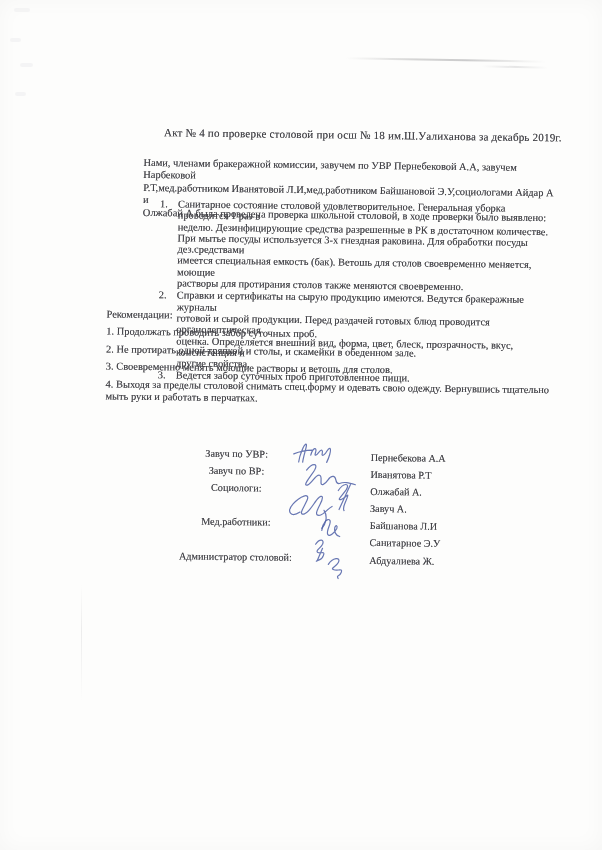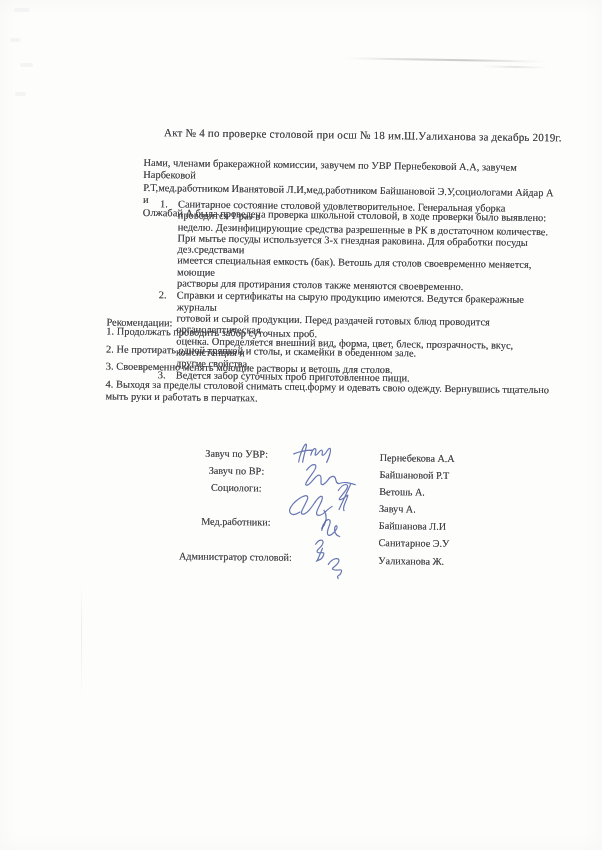--- a/index.html
+++ b/index.html
@@ -45,41 +45,40 @@
   .ftext {
     width: 374px;
     font-size: 10.4px;
     line-height: 11.3px;
     white-space: pre-line;
   }
   .rec-head {
     position: absolute;
     top: 311px; left: 106px;
     font-size: 10.4px;
-    margin-top: 8px;
   }
   .recs {
     position: absolute;
     top: 328px; left: 106px; width: 454px;
   }
   .rec {
     font-size: 10.4px;
     line-height: 12px;
     margin-bottom: 5.5px;
     white-space: pre-line;
   }
   .sigs { position: absolute; top: 449px; left: 0; width: 602px; }
   .sig-row { position: relative; height: 17.1px; }
   .sig-label {
     position: absolute; left: 98px; top: 0; width: 280px;
     text-align: center;
     font-size: 10.2px;
   }
   .sig-name {
-    position: absolute; left: 381px; top: 2px;
+    position: absolute; left: 372px; top: 2px;
     font-size: 10.2px;
   }
   .ink {
     position: absolute; left: 278px; top: 436px;
     width: 104px; height: 144px;
     overflow: visible;
   }
   .ink path {
     fill: none;
     stroke: #4d5fa6;
@@ -158,41 +157,41 @@
 мыть руки и работать в перчатках.</div>
     </div>
 
     <div class="sigs">
       <div class="sig-row">
         <span class="sig-label">Завуч по УВР:</span>
         <span class="sig-name">Пернебекова А.А</span>
       </div>
       <div class="sig-row">
         <span class="sig-label">Завуч по ВР:</span>
-        <span class="sig-name">Байшановой Р.Т</span>
+        <span class="sig-name">Иванятова Р.Т</span>
       </div>
       <div class="sig-row">
         <span class="sig-label">Социологи:</span>
-        <span class="sig-name">Ветошь А.</span>
+        <span class="sig-name">Олжабай А.</span>
       </div>
       <div class="sig-row">
         <span class="sig-label"></span>
         <span class="sig-name">Завуч А.</span>
       </div>
       <div class="sig-row">
         <span class="sig-label">Мед.работники:</span>
         <span class="sig-name">Байшанова Л.И</span>
       </div>
       <div class="sig-row">
         <span class="sig-label"></span>
         <span class="sig-name">Санитарное Э.У</span>
       </div>
       <div class="sig-row">
         <span class="sig-label">Администратор столовой:</span>
-        <span class="sig-name">Уалиханова Ж.</span>
+        <span class="sig-name">Абдуалиева Ж.</span>
       </div>
     </div>
 
     <svg class="ink" viewBox="0 0 104 144" xmlns="http://www.w3.org/2000/svg">
       <path d="M22,26 C23,18 27,9 29,8 C31,8 27,18 26,26 M17,18 C24,15 30,14 36,14 M34,19 C35,14 38,11 39,13 C40,15 37,19 39,19 C41,19 43,13 45,14 C47,15 44,19 46,19 C49,19 51,11 53,12 C55,13 52,22 50,26" style="stroke: rgb(77, 95, 166);"></path>
       <path d="M30,34 C36,26 42,27 38,34 C33,42 26,50 31,49 C36,47 39,38 43,39 C47,40 42,50 47,48 C52,46 52,39 57,40 C61,41 58,48 63,47 C68,45 72,46 79,48" style="stroke: rgb(77, 95, 166);"></path>
       <path d="M62,54 C67,46 74,46 70,53 C66,59 60,64 65,63 C70,61 73,55 71,61 C69,67 66,71 68,74 M74,48 L63,73" style="stroke: rgb(77, 95, 166);"></path>
       <path d="M24,76 C15,82 10,76 17,68 C24,60 34,56 31,64 C28,71 22,79 28,78 C34,76 38,66 42,62 C46,58 48,60 44,68 C41,74 38,80 44,79 C48,78 52,72 56,70 M48,74 C52,80 50,88 46,92" style="stroke: rgb(77, 95, 166);"></path>
       <path d="M46,94 C47,86 52,81 54,84 C56,87 50,94 52,98 C54,101 59,96 61,92 C62,89 60,88 59,91 C58,95 60,99 64,100" style="stroke: rgb(77, 95, 166);"></path>
       <path d="M40,108 C44,102 49,103 47,108 C45,112 40,114 42,116 C45,118 50,114 48,119 C46,125 43,123 41,125 M47,112 L42,124" style="stroke: rgb(77, 95, 166);"></path>

